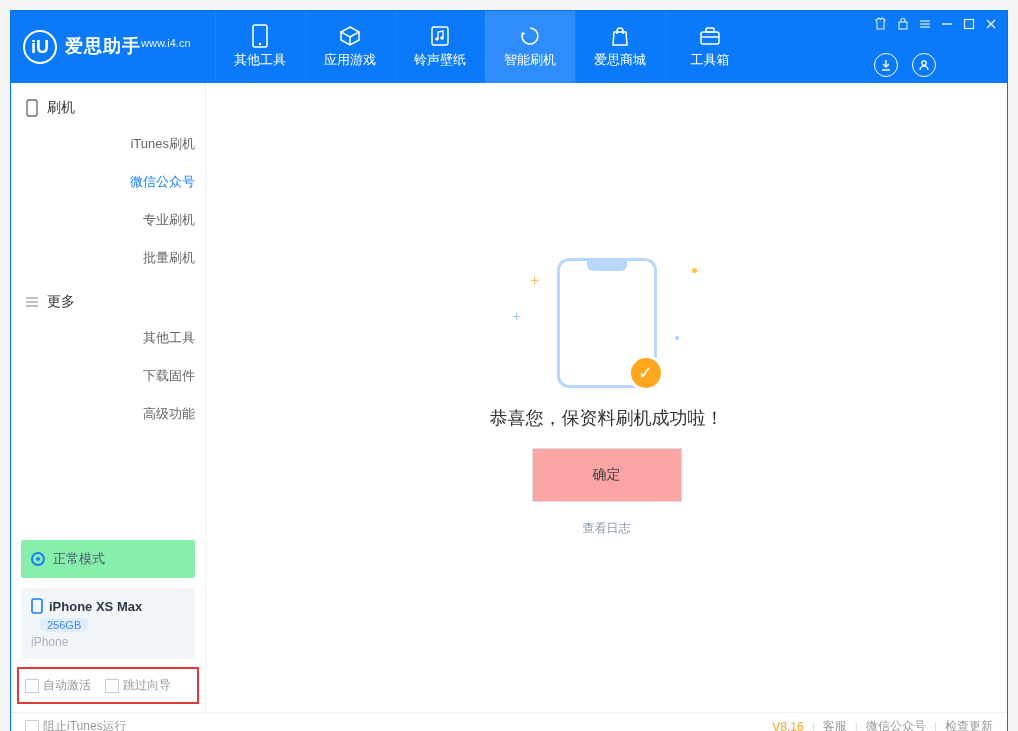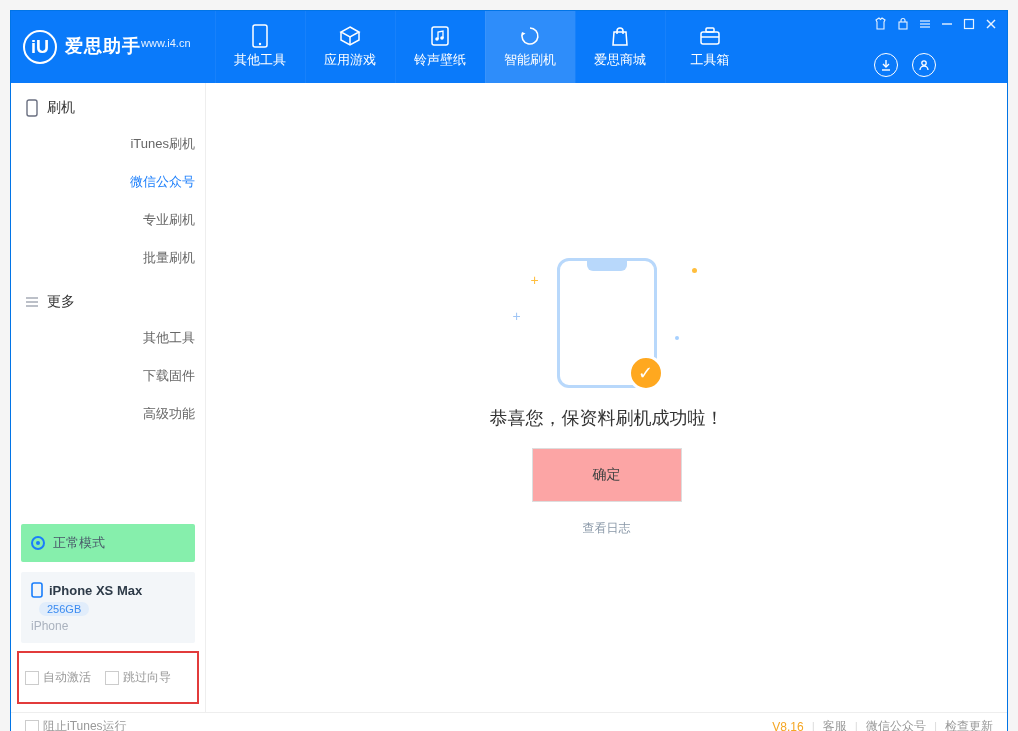--- a/index.html
+++ b/index.html
@@ -28,21 +28,21 @@
 .side-list { display: flex; flex-direction: column; }
 .side-item { padding: 10px 10px 10px 46px; font-size: 13px; color: #666; cursor: pointer; text-align: right; }
 .side-item.selected { color: #1a7efb; }
 .mode-box { margin: 4px 10px 10px 10px; background: #86efac; border-radius: 2px; padding: 10px 10px; display: flex; align-items: center; gap: 8px; color: #4a596a; font-size: 13px; }
 .mode-dot { width: 14px; height: 14px; border: 2px solid #1a7efb; border-radius: 50%; position: relative; }
 .mode-dot::after { content:""; position:absolute; width:4px; height:4px; background:#1a7efb; border-radius:50%; top:3px; left:3px; }
 .device-box { margin: 0 10px 6px 10px; background: #f3f6f9; border-radius: 2px; padding: 10px 10px; font-size: 12px; color: #5a6a7a; }
 .device-name { color: #2d3a48; font-weight: bold; font-size: 13px; margin-bottom: 4px; display:flex; align-items:center; gap:6px; }
 .device-cap { display:inline-block; padding: 1px 8px; border-radius: 10px; background: #e1edfb; color: #3b8bf0; font-size: 11px; margin-bottom: 3px; margin-left: 8px; }
 .flex-spacer { flex: 1; }
-.option-row { border: 2px solid #e23b3b; margin: 2px 6px 8px 6px; padding: 16px 6px; display: flex; gap: 14px; align-items: center; font-size: 12px; color: #999; }
+.option-row { border: 2px solid #e23b3b; margin: 2px 6px 8px 6px; padding: 8px 6px; display: flex; gap: 14px; align-items: center; font-size: 12px; color: #999; }
 .chk { width: 14px; height: 14px; border: 1px solid #ccc; display: inline-block; margin-right: 4px; vertical-align: middle; cursor: pointer; }
 .main { flex: 1; display: flex; align-items: center; justify-content: center; flex-direction: column; gap: 18px; }
 .phone-shape { width: 100px; height: 130px; border: 3px solid #b8d8fb; border-radius: 12px; position: relative; background:#fff; }
 .phone-notch { width: 40px; height: 10px; background:#b8d8fb; border-radius: 0 0 6px 6px; position:absolute; top:0; left:50%; transform:translateX(-50%);}
 .phone-check { position:absolute; right:-10px; bottom:-6px; width:36px; height:36px; background:#ffa81f; border-radius:50%; border:3px solid #fff; display:flex; align-items:center; justify-content:center; color:#fff; font-size:18px; }
 .sparkle { width: 200px; position: relative; display:flex; justify-content:center;}
 .sparkle::before, .sparkle::after { content:"+"; position:absolute; color:#9fc5f5; font-size:14px; }
 .sparkle::before { left: 6px; top: 50px;}
 .sparkle::after { left: 24px; top: 14px; color:#ffbe3d; }
 .dot { position:absolute; width:5px; height:5px; background:#ffbe3d; border-radius:50%; right:10px; top:10px;}

